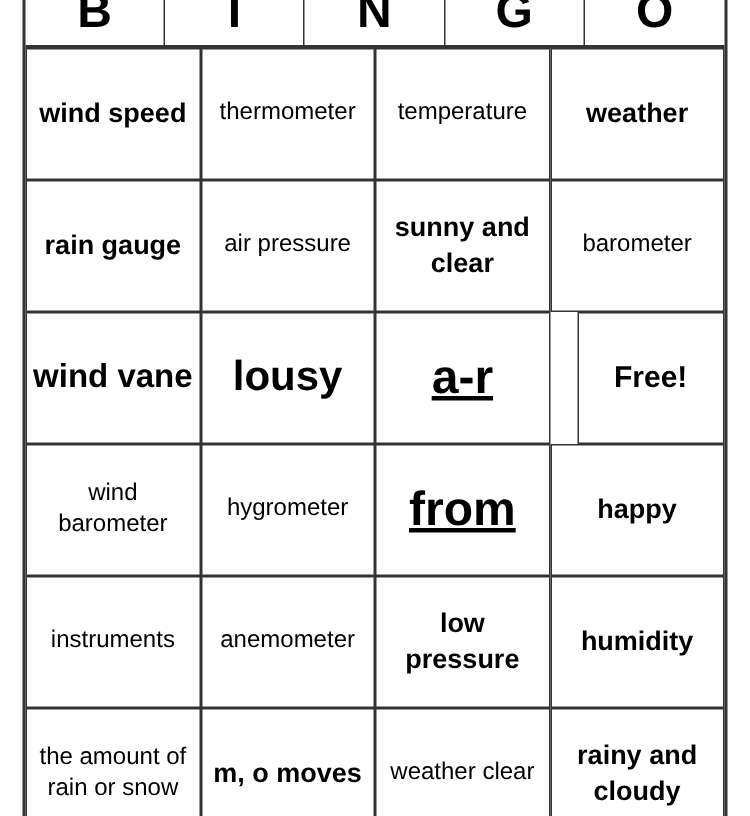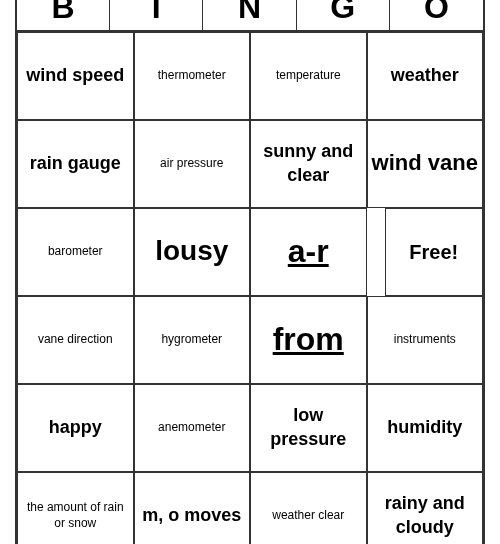--- a/index.html
+++ b/index.html
@@ -35,21 +35,21 @@
       grid-template-columns: repeat(4, 1fr);
       grid-template-rows: repeat(5, 88px);
     }
     .bingo-cell {
       border: 1px solid #333;
       display: flex;
       align-items: center;
       justify-content: center;
       text-align: center;
       padding: 4px;
-      font-size: 12px;
+      font-size: 16px;
       line-height: 1.3;
       min-height: 88px;
     }
     .bingo-cell.large-text {
       font-size: 28px;
       font-weight: bold;
     }
     .bingo-cell.xlarge-text {
       font-size: 32px;
       font-weight: bold;
@@ -81,30 +81,30 @@
       <div class="bingo-header-cell">O</div>
     </div>
   <div class="bingo-grid">
   <div class="bingo-cell medium-text">wind speed</div>
       <div class="bingo-cell">thermometer</div>
       <div class="bingo-cell">temperature</div>
       <div class="bingo-cell medium-text">weather</div>
       <div class="bingo-cell medium-text">rain gauge</div>
       <div class="bingo-cell">air pressure</div>
       <div class="bingo-cell medium-text">sunny and clear</div>
+      <div class="bingo-cell">barometer</div>
       <div class="bingo-cell wind-vane-text">wind vane</div>
-      <div class="bingo-cell">barometer</div>
       <div class="bingo-cell large-text">lousy</div>
       <div class="bingo-cell xlarge-text">a-r</div>
       <div class="bingo-cell free">Free!</div>
-      <div class="bingo-cell">vane direction</div>
+      <div class="bingo-cell">wind barometer</div>
       <div class="bingo-cell">hygrometer</div>
       <div class="bingo-cell xlarge-text">from</div>
+      <div class="bingo-cell medium-text">happy</div>
       <div class="bingo-cell">instruments</div>
-      <div class="bingo-cell medium-text">happy</div>
       <div class="bingo-cell">anemometer</div>
       <div class="bingo-cell medium-text">low pressure</div>
       <div class="bingo-cell medium-text">humidity</div>
       <div class="bingo-cell">the amount of rain or snow</div>
       <div class="bingo-cell medium-text">m, o moves</div>
       <div class="bingo-cell">weather clear</div>
       <div class="bingo-cell medium-text">rainy and cloudy</div>
     </div>
 </div>
 

